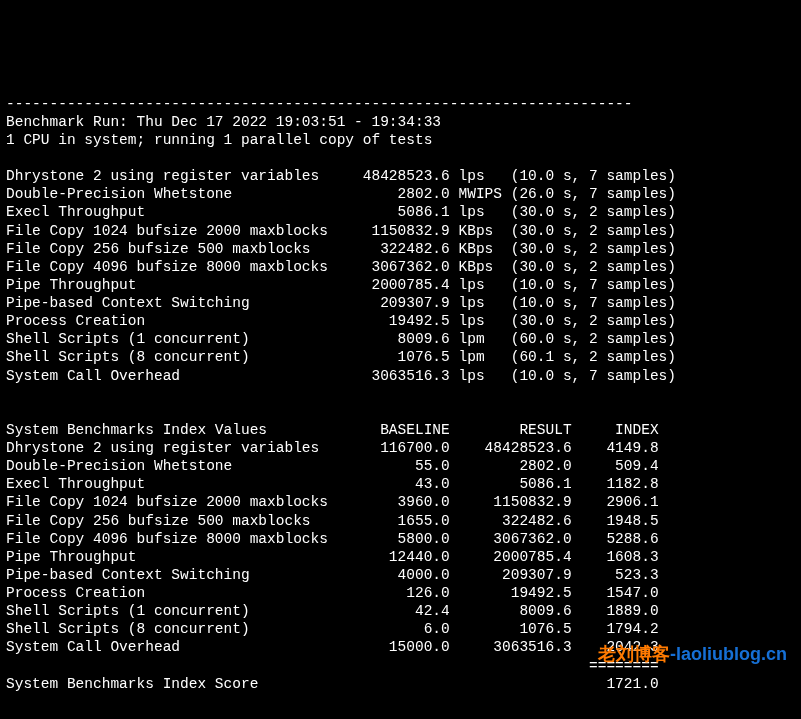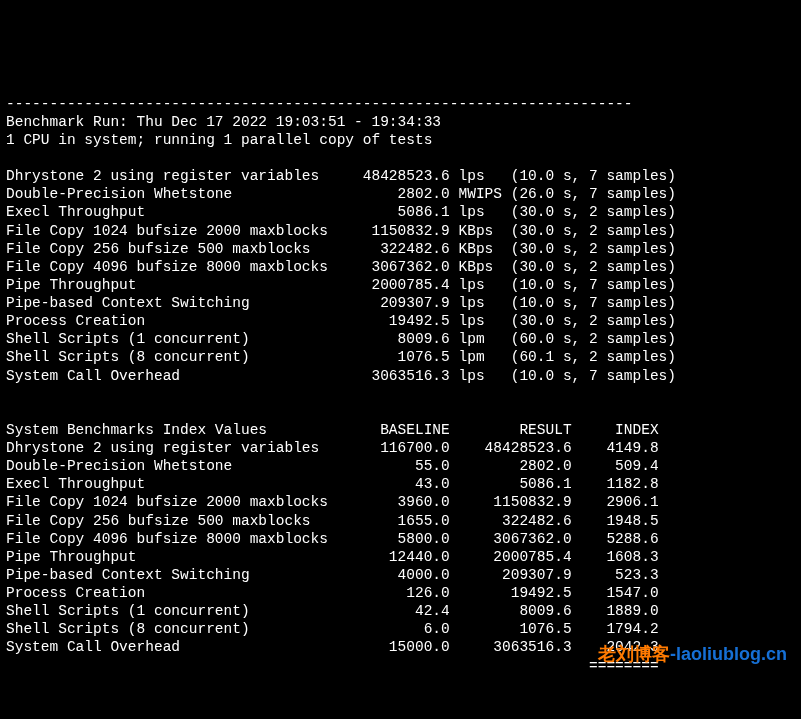--- a/index.html
+++ b/index.html
@@ -60,20 +60,21 @@
 Execl Throughput                               43.0        5086.1    1182.8
 File Copy 1024 bufsize 2000 maxblocks        3960.0     1150832.9    2906.1
 File Copy 256 bufsize 500 maxblocks          1655.0      322482.6    1948.5
 File Copy 4096 bufsize 8000 maxblocks        5800.0     3067362.0    5288.6
 Pipe Throughput                             12440.0     2000785.4    1608.3
 Pipe-based Context Switching                 4000.0      209307.9     523.3
 Process Creation                              126.0       19492.5    1547.0
 Shell Scripts (1 concurrent)                   42.4        8009.6    1889.0
 Shell Scripts (8 concurrent)                    6.0        1076.5    1794.2
 System Call Overhead                        15000.0     3063516.3    2042.3</div><span>                                                                   ========</span>
+<div id="score-line">System Benchmarks Index Score                                        1721.0</div>
 
 
 
 </div>
 
 <div class="watermark"><span class="a">老刘博客</span><span class="b">-laoliublog.cn</span></div>
 
 
 
 

